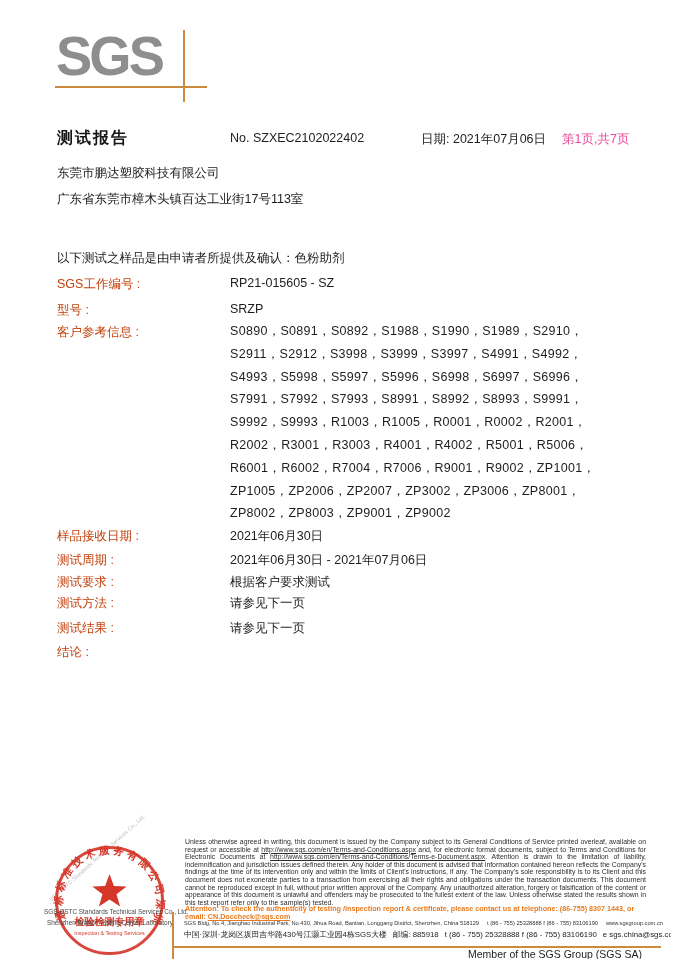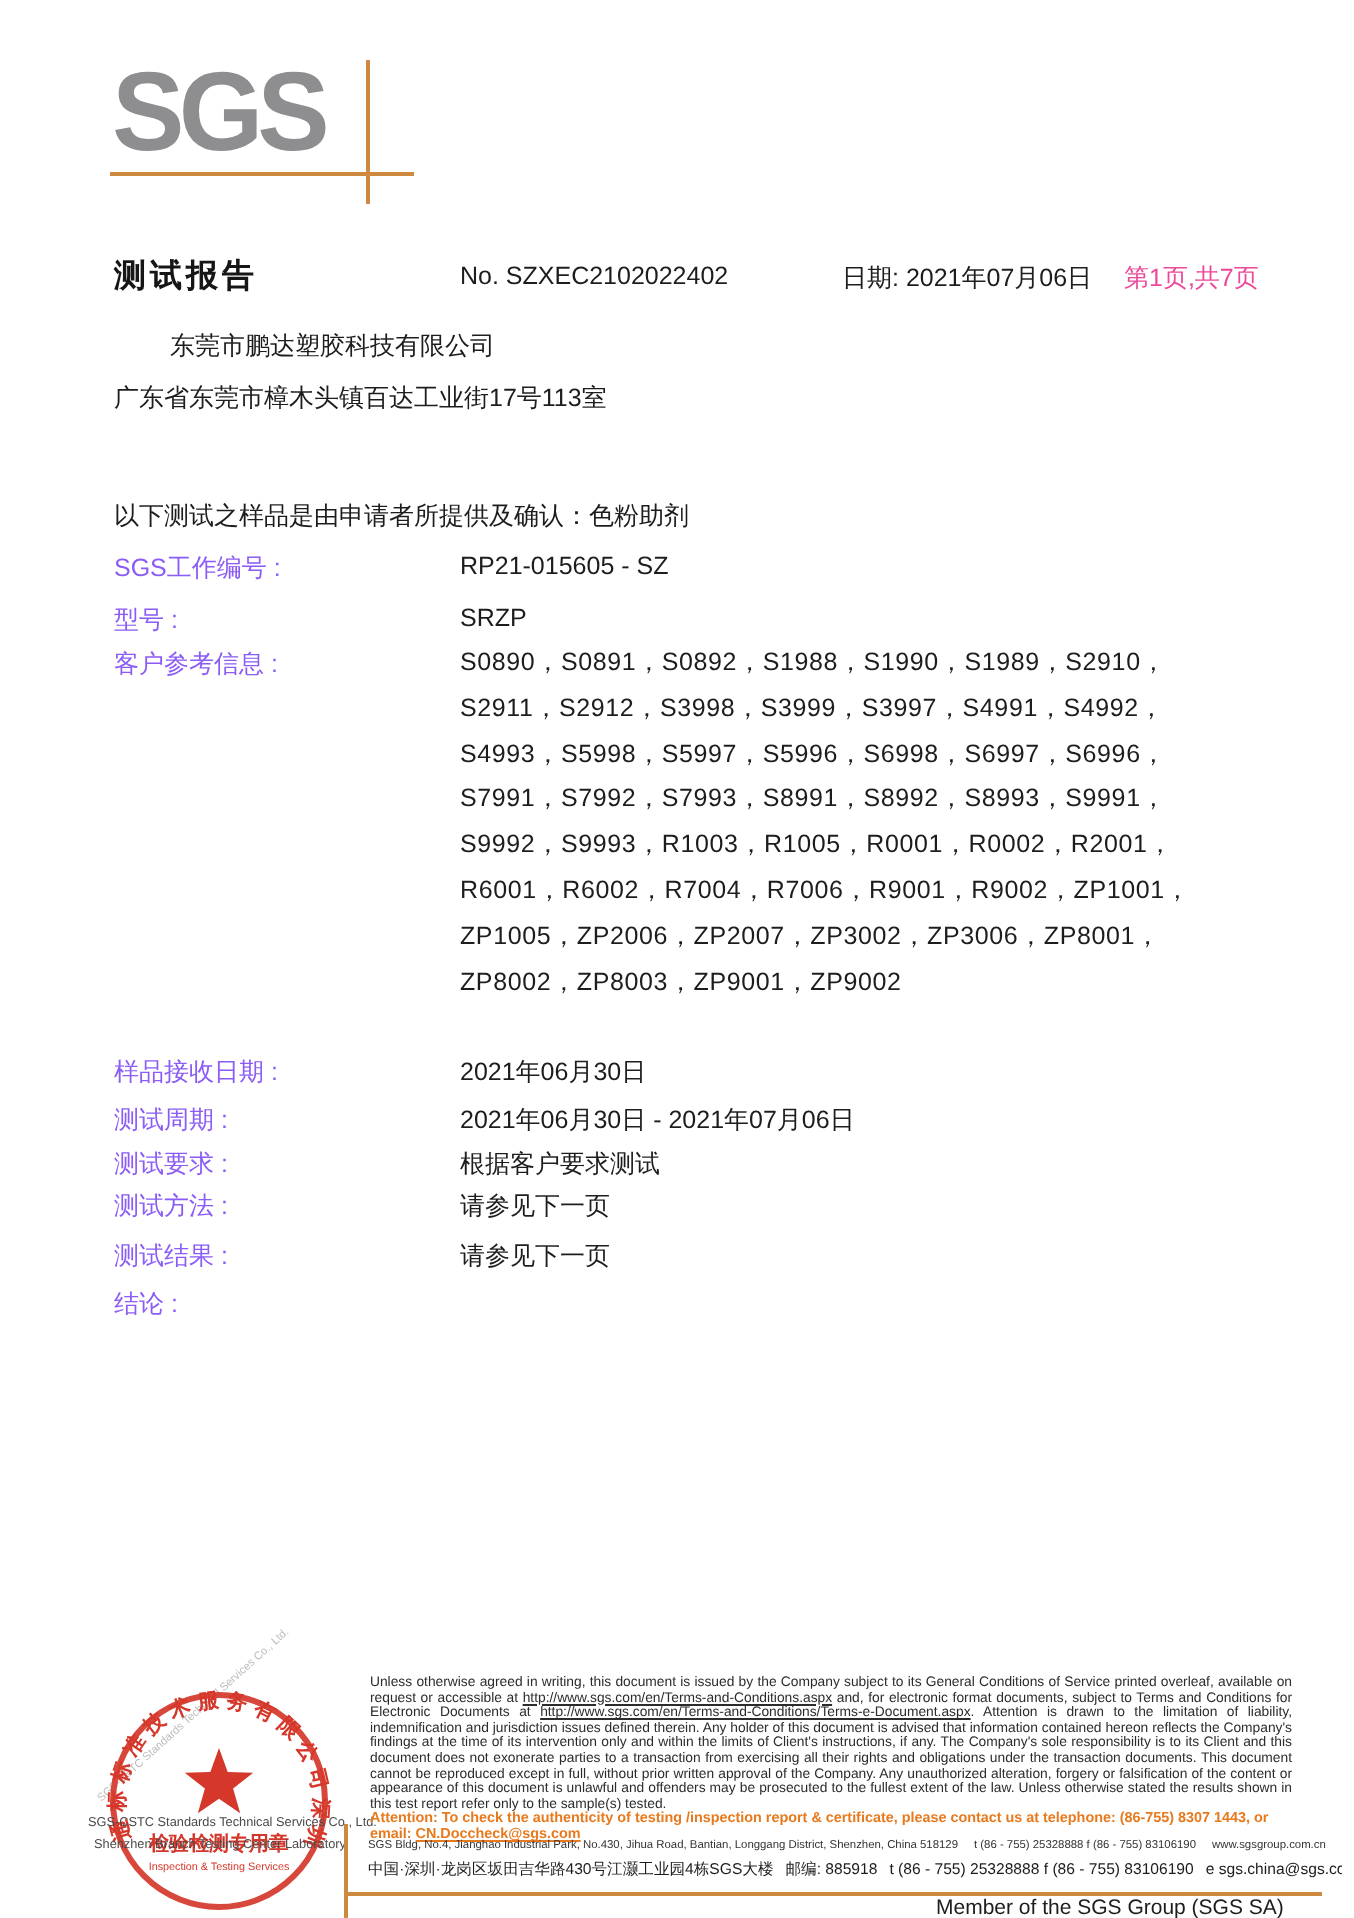--- a/index.html
+++ b/index.html
@@ -14,26 +14,26 @@
   .logo { left:56px; top:28px; font-size:56px; font-weight:700; color:#8e8e90;
           letter-spacing:-3px; line-height:1; transform:scaleX(.97); transform-origin:left; }
   .reg-h { left:55px; top:86px; width:152px; height:2px; background:#cd8a3e; }
   .reg-v { left:183px; top:30px; width:2px; height:72px; background:#cd8a3e; }
   .doc-title { left:57px; top:128px; font-size:16px; font-weight:700; color:#161616; letter-spacing:2px; }
   .report-no { left:230px; top:131px; font-size:12.5px; color:#1d1d1d; }
   .date-text { left:421px; top:131px; font-size:12.5px; color:#1d1d1d; }
   .page-info { left:562px; top:131px; font-size:12.5px; color:#ec4899; }
 
   
-  .company   { left:57px; top:165px; font-size:12.5px; color:#1d1d1d;margin-left:28px; }
+  .company   { left:57px; top:165px; font-size:12.5px; color:#1d1d1d; }
   .addr      { left:57px; top:191px; font-size:12.5px; color:#1d1d1d; }
   .statement { left:57px; top:250px; font-size:12.5px; color:#1d1d1d;text-align:center; }
 
   
-  .lbl { position:absolute; left:57px; font-size:12.5px; color:#8b5cf6; }
+  .lbl { position:absolute; left:57px; font-size:12.5px; color:#c2410c; }
   .val { position:absolute; left:230px; font-size:12.5px; color:#1d1d1d; }
   .ref-lines { position:absolute; left:230px; top:320px; font-size:12.5px;
                line-height:22.8px; color:#1d1d1d; letter-spacing:.3px; }
   .conclusion-p { position:absolute; left:230px; top:642px; width:416px;
                   font-size:12px; line-height:21px; color:#1d1d1d; text-align:justify; }
 
   
   .legal { left:185px; top:838px; width:461px; font-size:6.9px; line-height:7.6px;
            text-align:justify; color:#2c2c2c; }
   .legal .lnk { text-decoration:underline; }
@@ -79,20 +79,21 @@
   <div class="lbl" style="top:302px">型号 :</div>
   <div class="val" style="top:302px">SRZP</div>
 
   <div class="lbl" style="top:324px">客户参考信息 :</div>
   <div class="ref-lines">
     <div>S0890，S0891，S0892，S1988，S1990，S1989，S2910，</div>
     <div>S2911，S2912，S3998，S3999，S3997，S4991，S4992，</div>
     <div>S4993，S5998，S5997，S5996，S6998，S6997，S6996，</div>
     <div>S7991，S7992，S7993，S8991，S8992，S8993，S9991，</div>
     <div>S9992，S9993，R1003，R1005，R0001，R0002，R2001，</div>
+    <div>R2002，R3001，R3003，R4001，R4002，R5001，R5006，</div>
     <div>R6001，R6002，R7004，R7006，R9001，R9002，ZP1001，</div>
     <div>ZP1005，ZP2006，ZP2007，ZP3002，ZP3006，ZP8001，</div>
     <div>ZP8002，ZP8003，ZP9001，ZP9002</div>
   </div>
 
   <div class="lbl" style="top:528px">样品接收日期 :</div>
   <div class="val" style="top:528px">2021年06月30日</div>
 
   <div class="lbl" style="top:552px">测试周期 :</div>
   <div class="val" style="top:552px">2021年06月30日 - 2021年07月06日</div>

